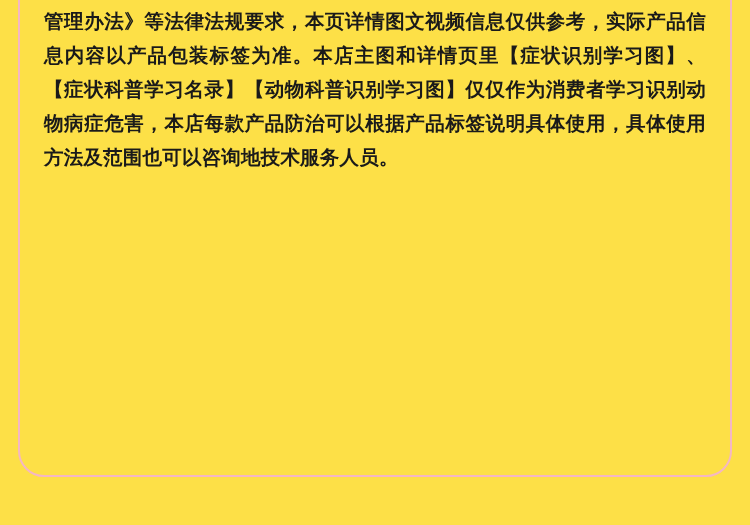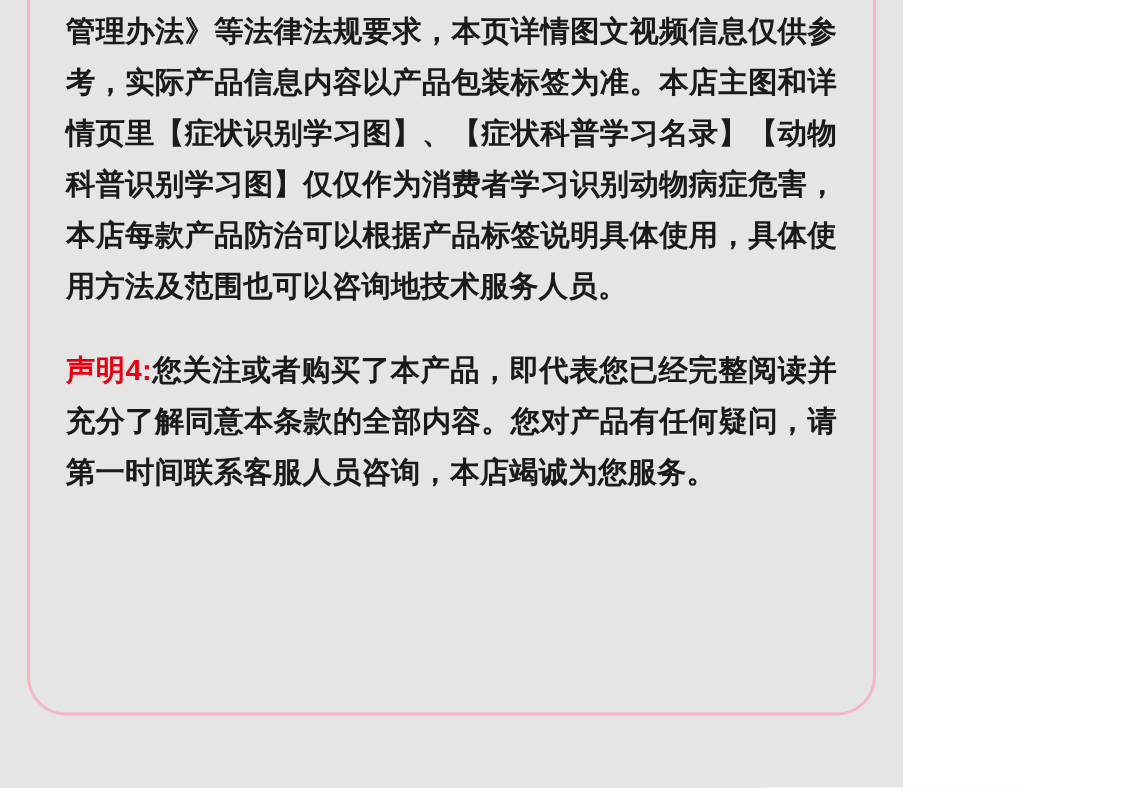--- a/index.html
+++ b/index.html
@@ -2,23 +2,23 @@
 <html><head>
 <meta charset="utf-8">
 <style>
   html, body {
     margin: 0;
     padding: 0;
     background: #ffffff;
   }
   .page {
     position: relative;
-    width: 602px;
+    width: 750px;
     height: 525px;
-    background: #e5e5e5;
+    background: #fde047;
     overflow: hidden;
     font-family: "Liberation Sans", "DejaVu Sans", sans-serif;
   }
   
   .card-border {
     position: absolute;
     left: 18px;
     right: 18px;
     top: -420px;
     bottom: 48px;
@@ -62,19 +62,16 @@
 <div class="page">
 
   <div class="card-border"></div>
 
   <div class="content">
 
     <p class="para first">
       <span class="body-text">管理办法》等法律法规要求，本页详情图文视频信息仅供参考，实际产品信息内容以产品包装标签为准。本店主图和详情页里【症状识别学习图】、【症状科普学习名录】【动物科普识别学习图】仅仅作为消费者学习识别动物病症危害，本店每款产品防治可以根据产品标签说明具体使用，具体使用方法及范围也可以咨询地技术服务人员。</span>
     </p>
 
-    <p class="para">
-      <span class="label">声明4:</span><span class="body-text">您关注或者购买了本产品，即代表您已经完整阅读并充分了解同意本条款的全部内容。您对产品有任何疑问，请第一时间联系客服人员咨询，本店竭诚为您服务。</span>
-    </p>
 
 
   </div>
 </div>
 
 </body></html>

